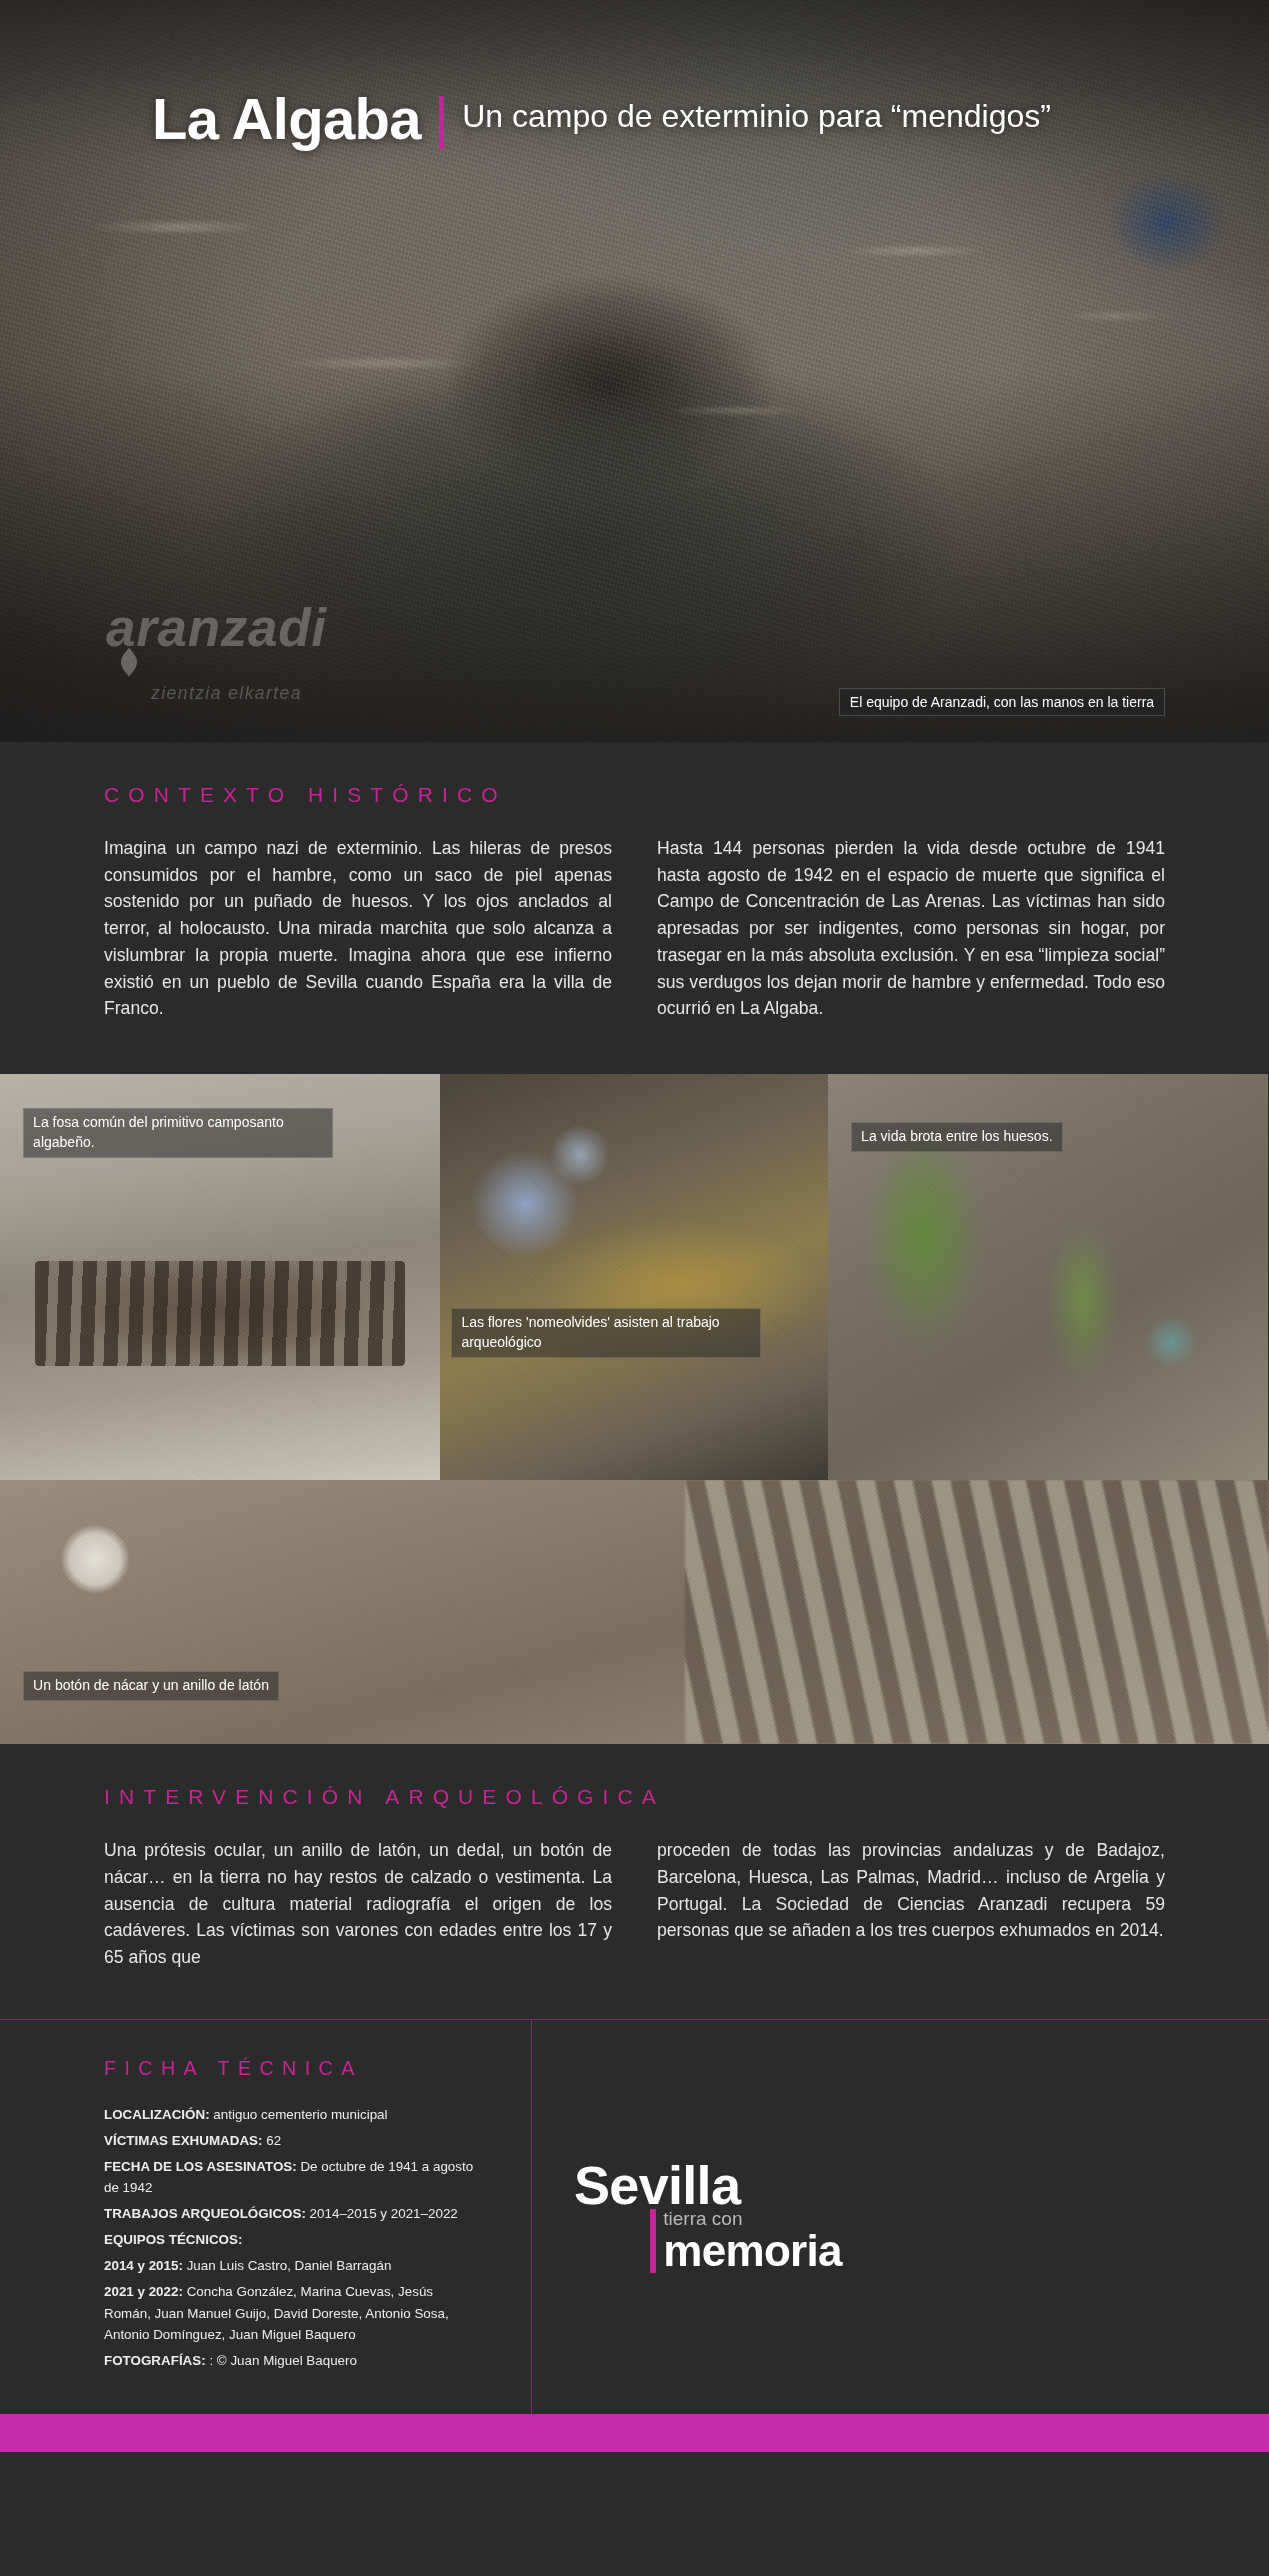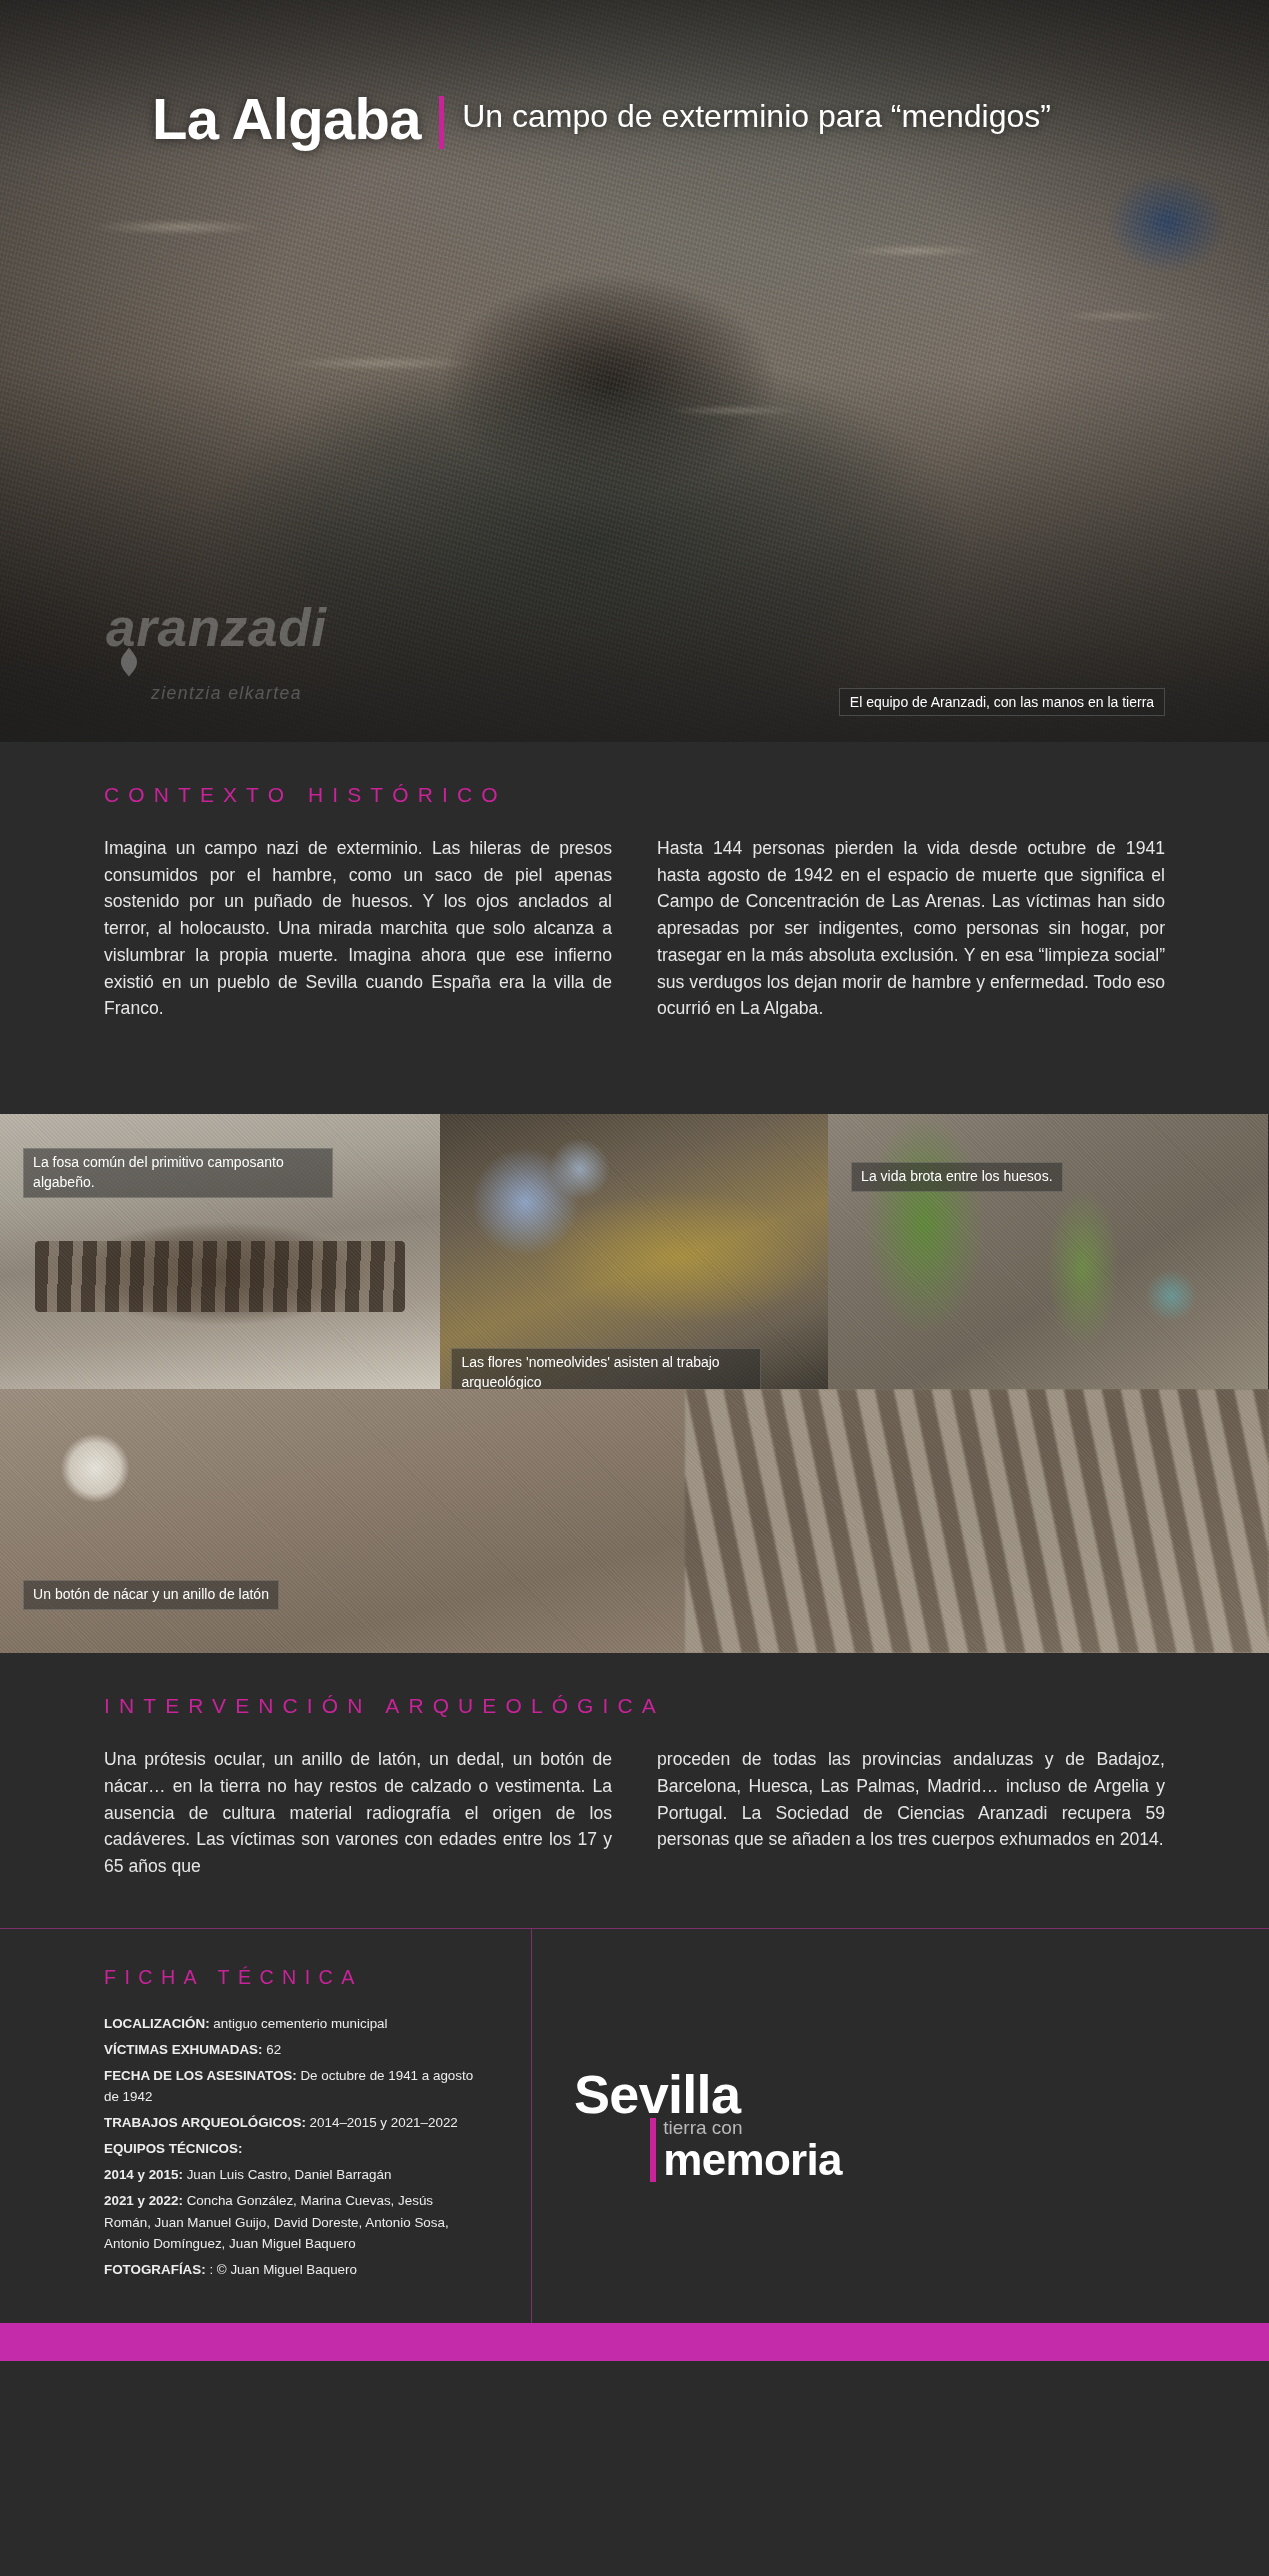--- a/index.html
+++ b/index.html
@@ -104,21 +104,21 @@
     letter-spacing:9.1px; padding-top:41px; padding-bottom:28px;
   }
   .cols { display:flex; gap:45px; }
   .col { flex:1; }
   .col p {
     font-size:17.6px; line-height:1.52; color:#e6e6e6;
     text-align:justify;
   }
 
   
-  .grid-top { display:flex; width:1269px; height:275px;margin-top:40px; }
+  .grid-top { display:flex; width:1269px; height:406px; }
   .gcell { position:relative; overflow:hidden; }
   .g1 { width:440px; }
   .g2 { width:388px; }
   .g3 { width:440px; }
   .gwide { position:relative; width:1269px; height:264px; overflow:hidden; }
 
   .ph1 {
     position:absolute; inset:0;
     background:
       radial-gradient(ellipse 183px 63px at 50% 58%, rgba(70,58,48,0.95) 0%, rgba(96,84,70,0.55) 60%, rgba(0,0,0,0) 82%),

